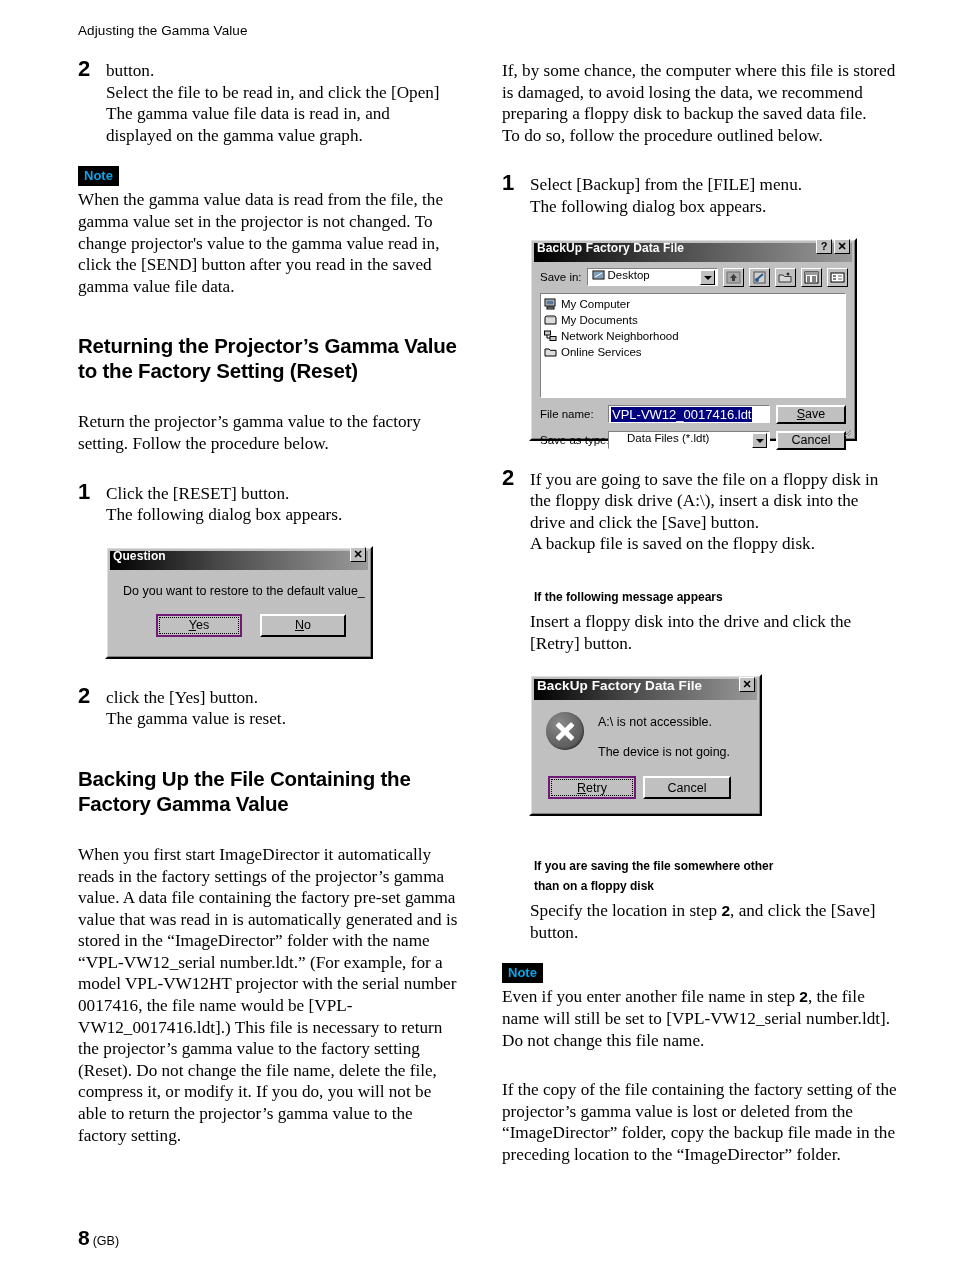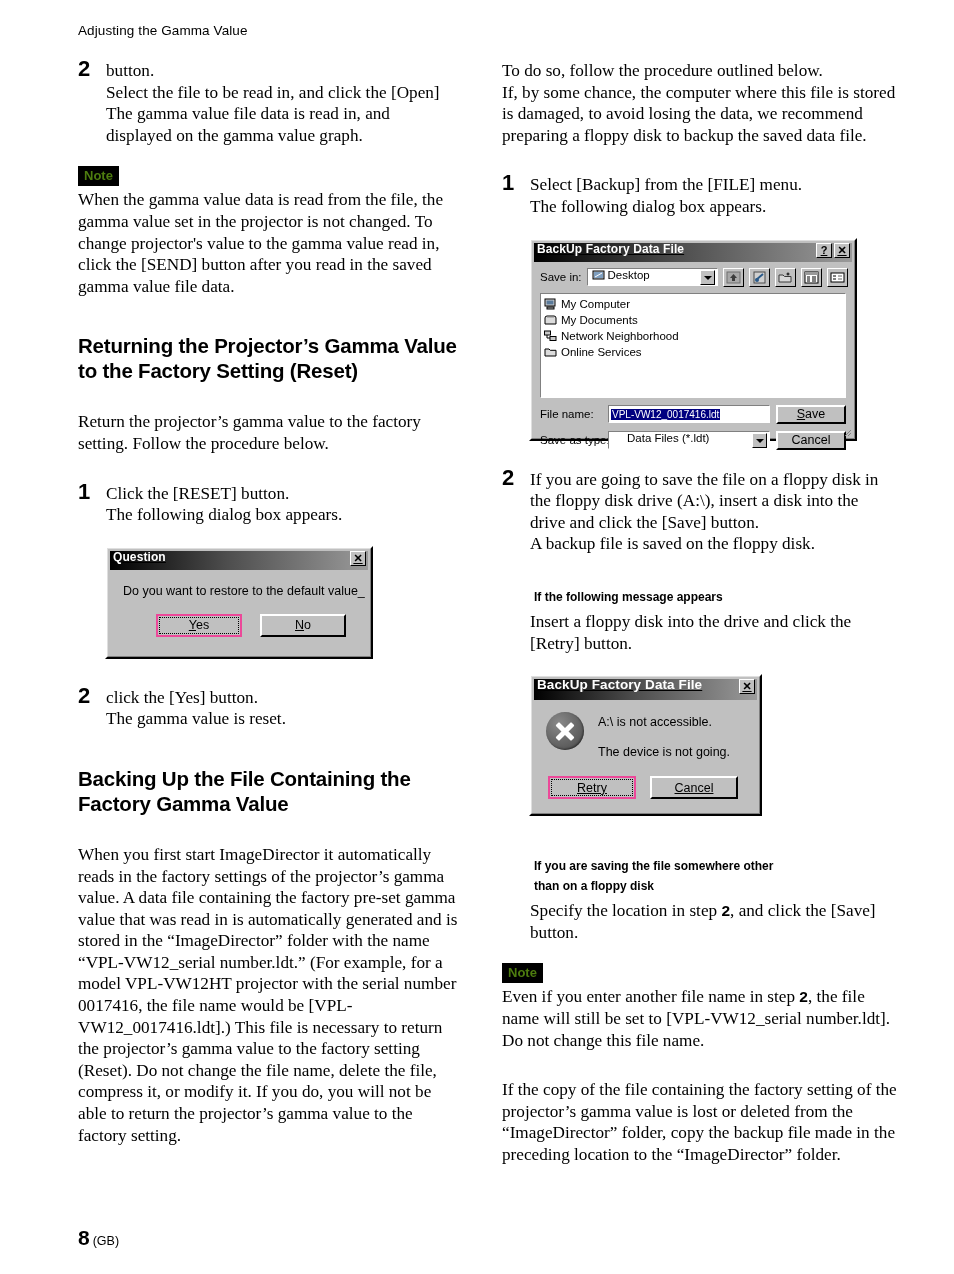--- a/index.html
+++ b/index.html
@@ -70,21 +70,21 @@
     font-family: "Liberation Serif", serif;
     font-size: 17.2px;
     line-height: 21.6px;
   }
   .step-body div { margin: 0; }
 
   
   .note-tag {
     display: inline-block;
     background: #000000;
-    color: #4d7c0f;
+    color: #0ea5e9;
     font-family: "Liberation Sans", sans-serif;
     font-weight: bold;
     font-size: 13px;
     line-height: 13px;
     padding: 3px 6px 4px 6px;
     margin-bottom: 3px;
   }
 
   
   h2.section-head {
@@ -142,24 +142,23 @@
     border-right: 1px solid #808080;
     border-bottom: 1px solid #808080;
     height: 100%;
     box-sizing: border-box;
     padding: 2px;
   }
   .titlebar {
     height: 19px;
     background: linear-gradient(to right, #000000 0%, #4d4d4d 45%, #9a9a9a 100%);
     display: flex;
-    align-items: flex-start;
-    padding: 0 2px 0 3px;
-    box-sizing: border-box;
-    text-decoration: underline;
+    align-items: flex-end;
+    padding: 0 2px 8px 3px;
+    box-sizing: border-box;
   }
   .titlebar .title {
     color: #ffffff;
     font-family: "Liberation Sans", sans-serif;
     font-weight: bold;
     font-size: 12px;
     line-height: 12px;
     white-space: nowrap;
     flex: 1;
     letter-spacing: 0.1px;
@@ -192,21 +191,21 @@
     font-family: "Liberation Sans", sans-serif;
     font-size: 12.5px;
     color: #000;
     display: flex;
     align-items: center;
     justify-content: center;
     box-sizing: border-box;
     position: relative;
   }
   .win-btn.default {
-    border: 2px solid #ec4899;
+    border: 2px solid #701a75;
     align-items: center;
   }
   .win-btn.default .focus-ring {
     position: absolute;
     inset: 1px;
     border: 1px dotted #000000;
   }
   .win-btn u { text-decoration: underline; }
   .sunken {
     background: #ffffff;
@@ -330,21 +329,21 @@
     flex: 1;
     height: 18px;
     display: flex;
     align-items: center;
     padding-left: 2px;
   }
   #dlg-save .selected-text {
     background: #000080;
     color: #ffffff;
     font-family: "Liberation Sans", sans-serif;
-    font-size: 10px;
+    font-size: 13px;
     padding: 0 1px;
   }
   #dlg-save .ftype-combo { flex: 1; height: 18px; padding-left: 18px; }
   #dlg-save .sidebtn { width: 70px; height: 19px; }
   #dlg-save .grip {
     position: absolute;
     right: 3px;
     bottom: 2px;
     width: 10px;
     height: 10px;
@@ -388,23 +387,22 @@
   #dlg-error .err-icon::after  { transform: rotate(-45deg); }
   #dlg-error .err-lines {
     font-family: "Liberation Sans", sans-serif;
     font-size: 12.5px;
     line-height: 16px;
     padding-top: 2px;
   }
   #dlg-error .err-lines div:last-child { margin-top: 14px; }
   #dlg-error .btnrow {
     display: flex;
-    gap: 14px;
+    gap: 7px;
     margin: 16px 0 8px 14px;
-    text-decoration: underline;
   }
   #dlg-error .win-btn { width: 88px; height: 23px; }
 
   
   .pix { display: block; }
 </style>
 </head>
 <body>
 
 <div class="page">
@@ -483,22 +481,22 @@
 
     <h2 class="section-head">Backing Up the File Containing the Factory Gamma Value</h2>
 
     <div class="gap-lg"></div>
 
     <p class="body-text">When you first start ImageDirector it automatically reads in the factory settings of the projector’s gamma value. A data file containing the factory pre-set gamma value that was read in is automatically generated and is stored in the “ImageDirector” folder with the name “VPL-VW12_serial number.ldt.” (For example, for a model VPL-VW12HT projector with the serial number 0017416, the file name would be [VPL-VW12_0017416.ldt].) This file is necessary to return the projector’s gamma value to the factory setting (Reset). Do not change the file name, delete the file, compress it, or modify it. If you do, you will not be able to return the projector’s gamma value to the factory setting.</p>
   </div>
 
   <div class="col col-right">
 
+    <p class="body-text">If, by some chance, the computer where this file is stored is damaged, to avoid losing the data, we recommend preparing a floppy disk to backup the saved data file.</p>
     <p class="body-text">To do so, follow the procedure outlined below.</p>
-    <p class="body-text">If, by some chance, the computer where this file is stored is damaged, to avoid losing the data, we recommend preparing a floppy disk to backup the saved data file.</p>
 
     <div class="gap-lg"></div>
 
     <div class="step">
       <span class="step-num">1</span>
       <div class="step-body">
         <div>Select [Backup] from the [FILE] menu.</div>
         <div>The following dialog box appears.</div>
       </div>
     </div>

